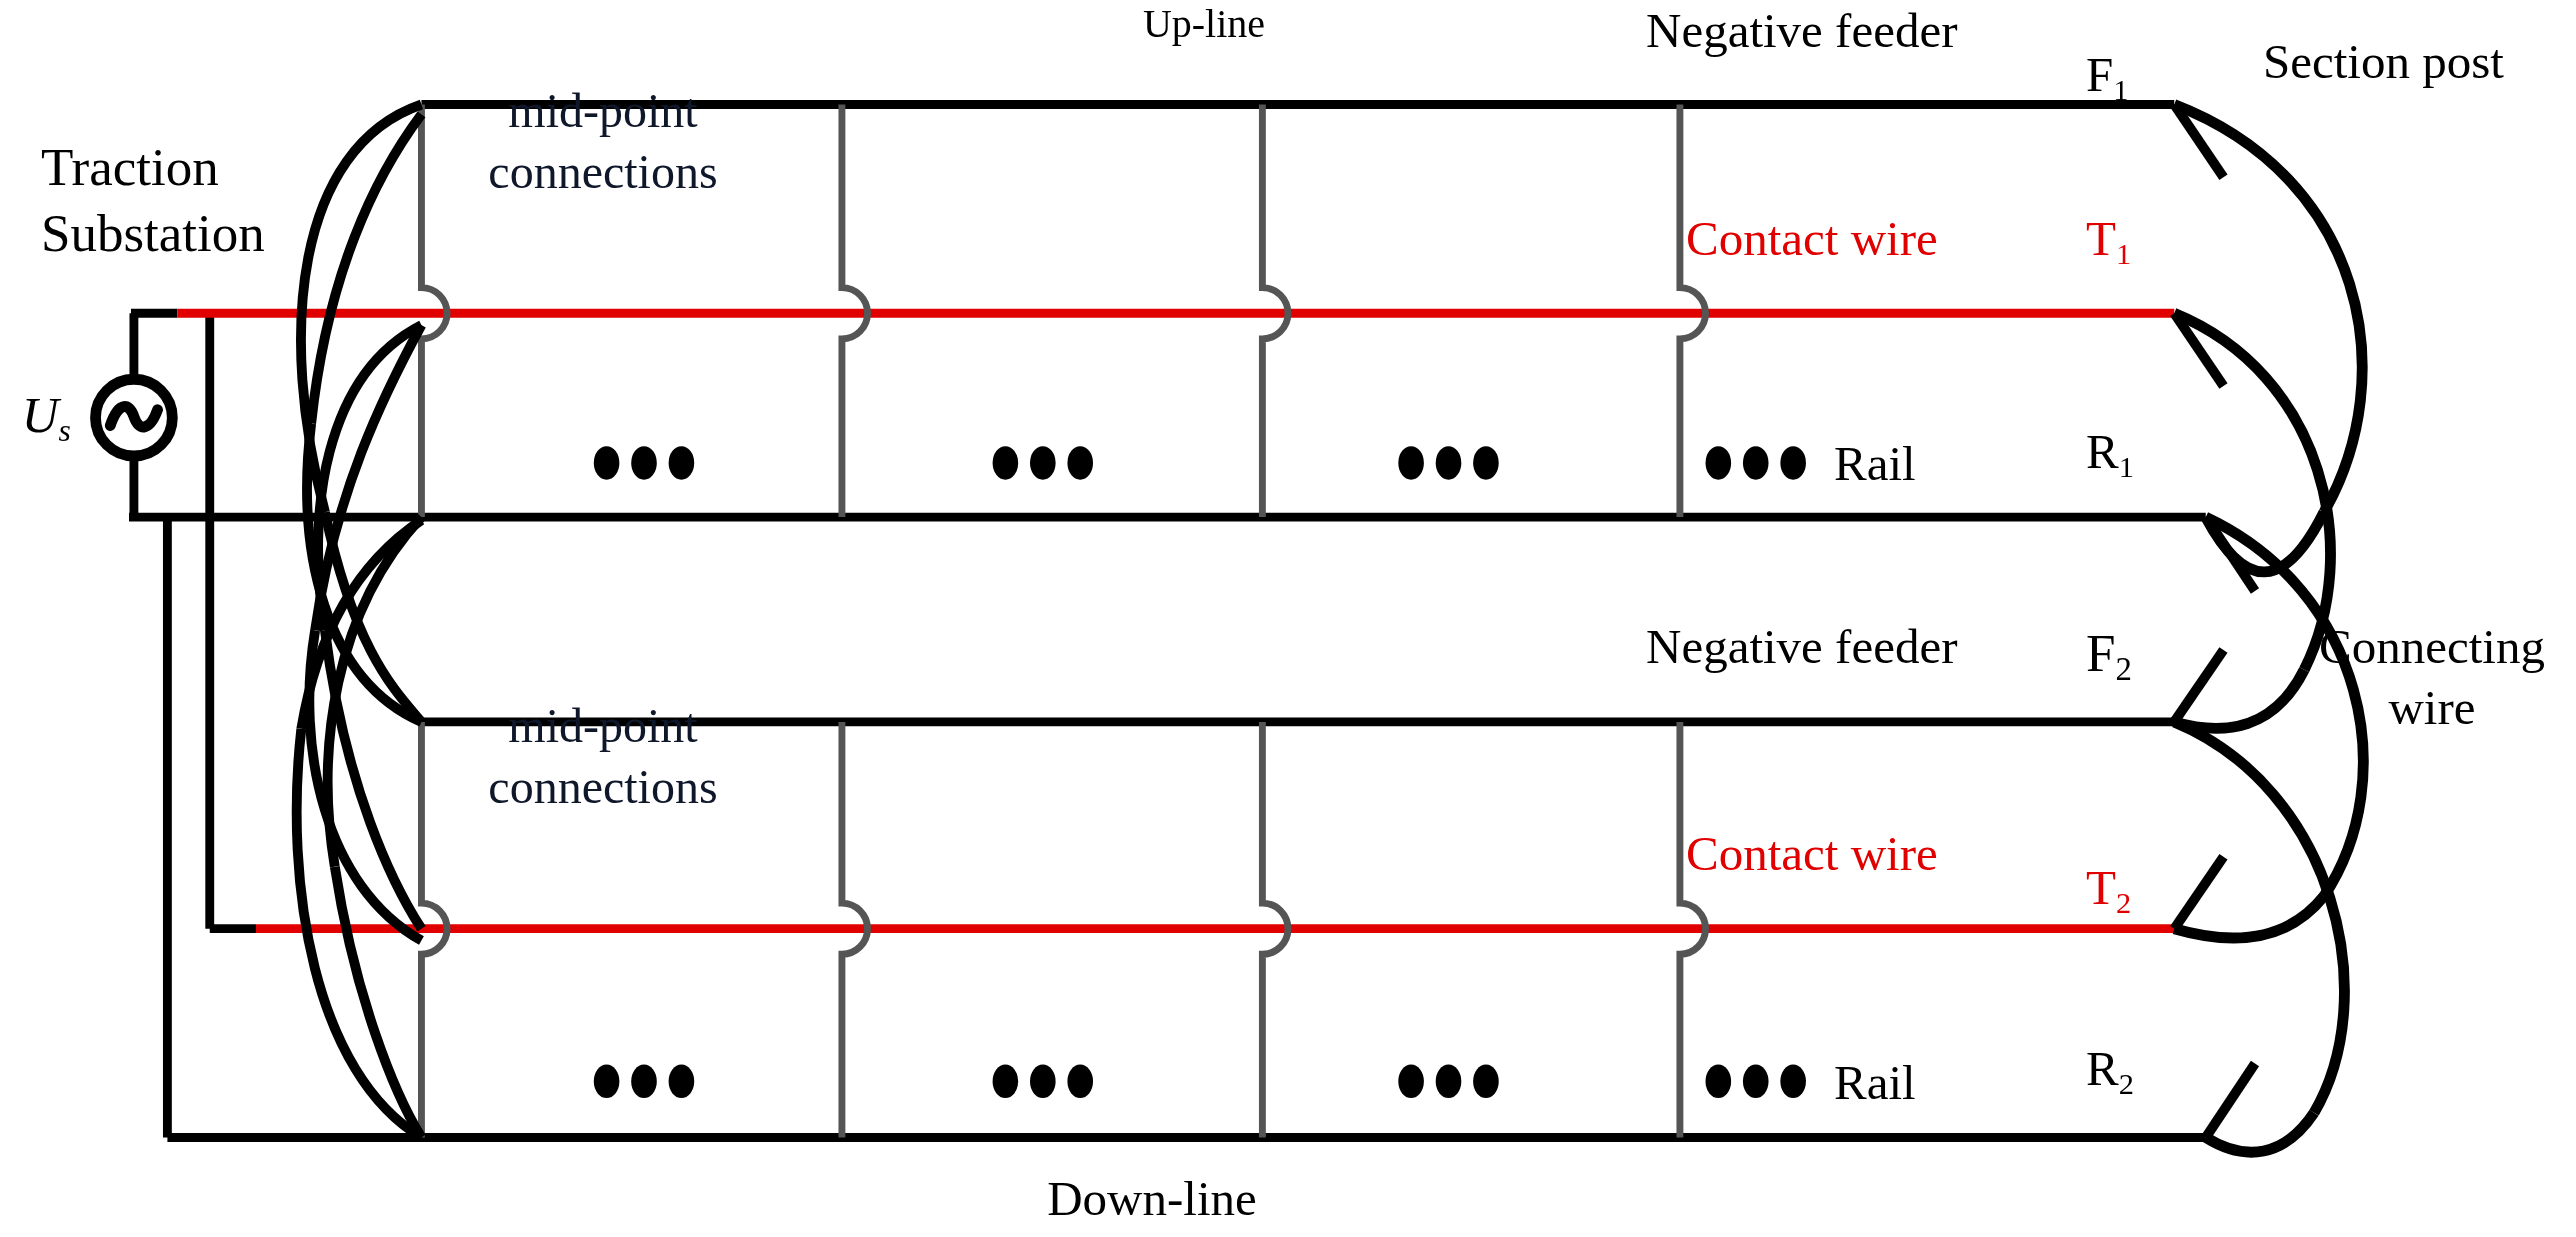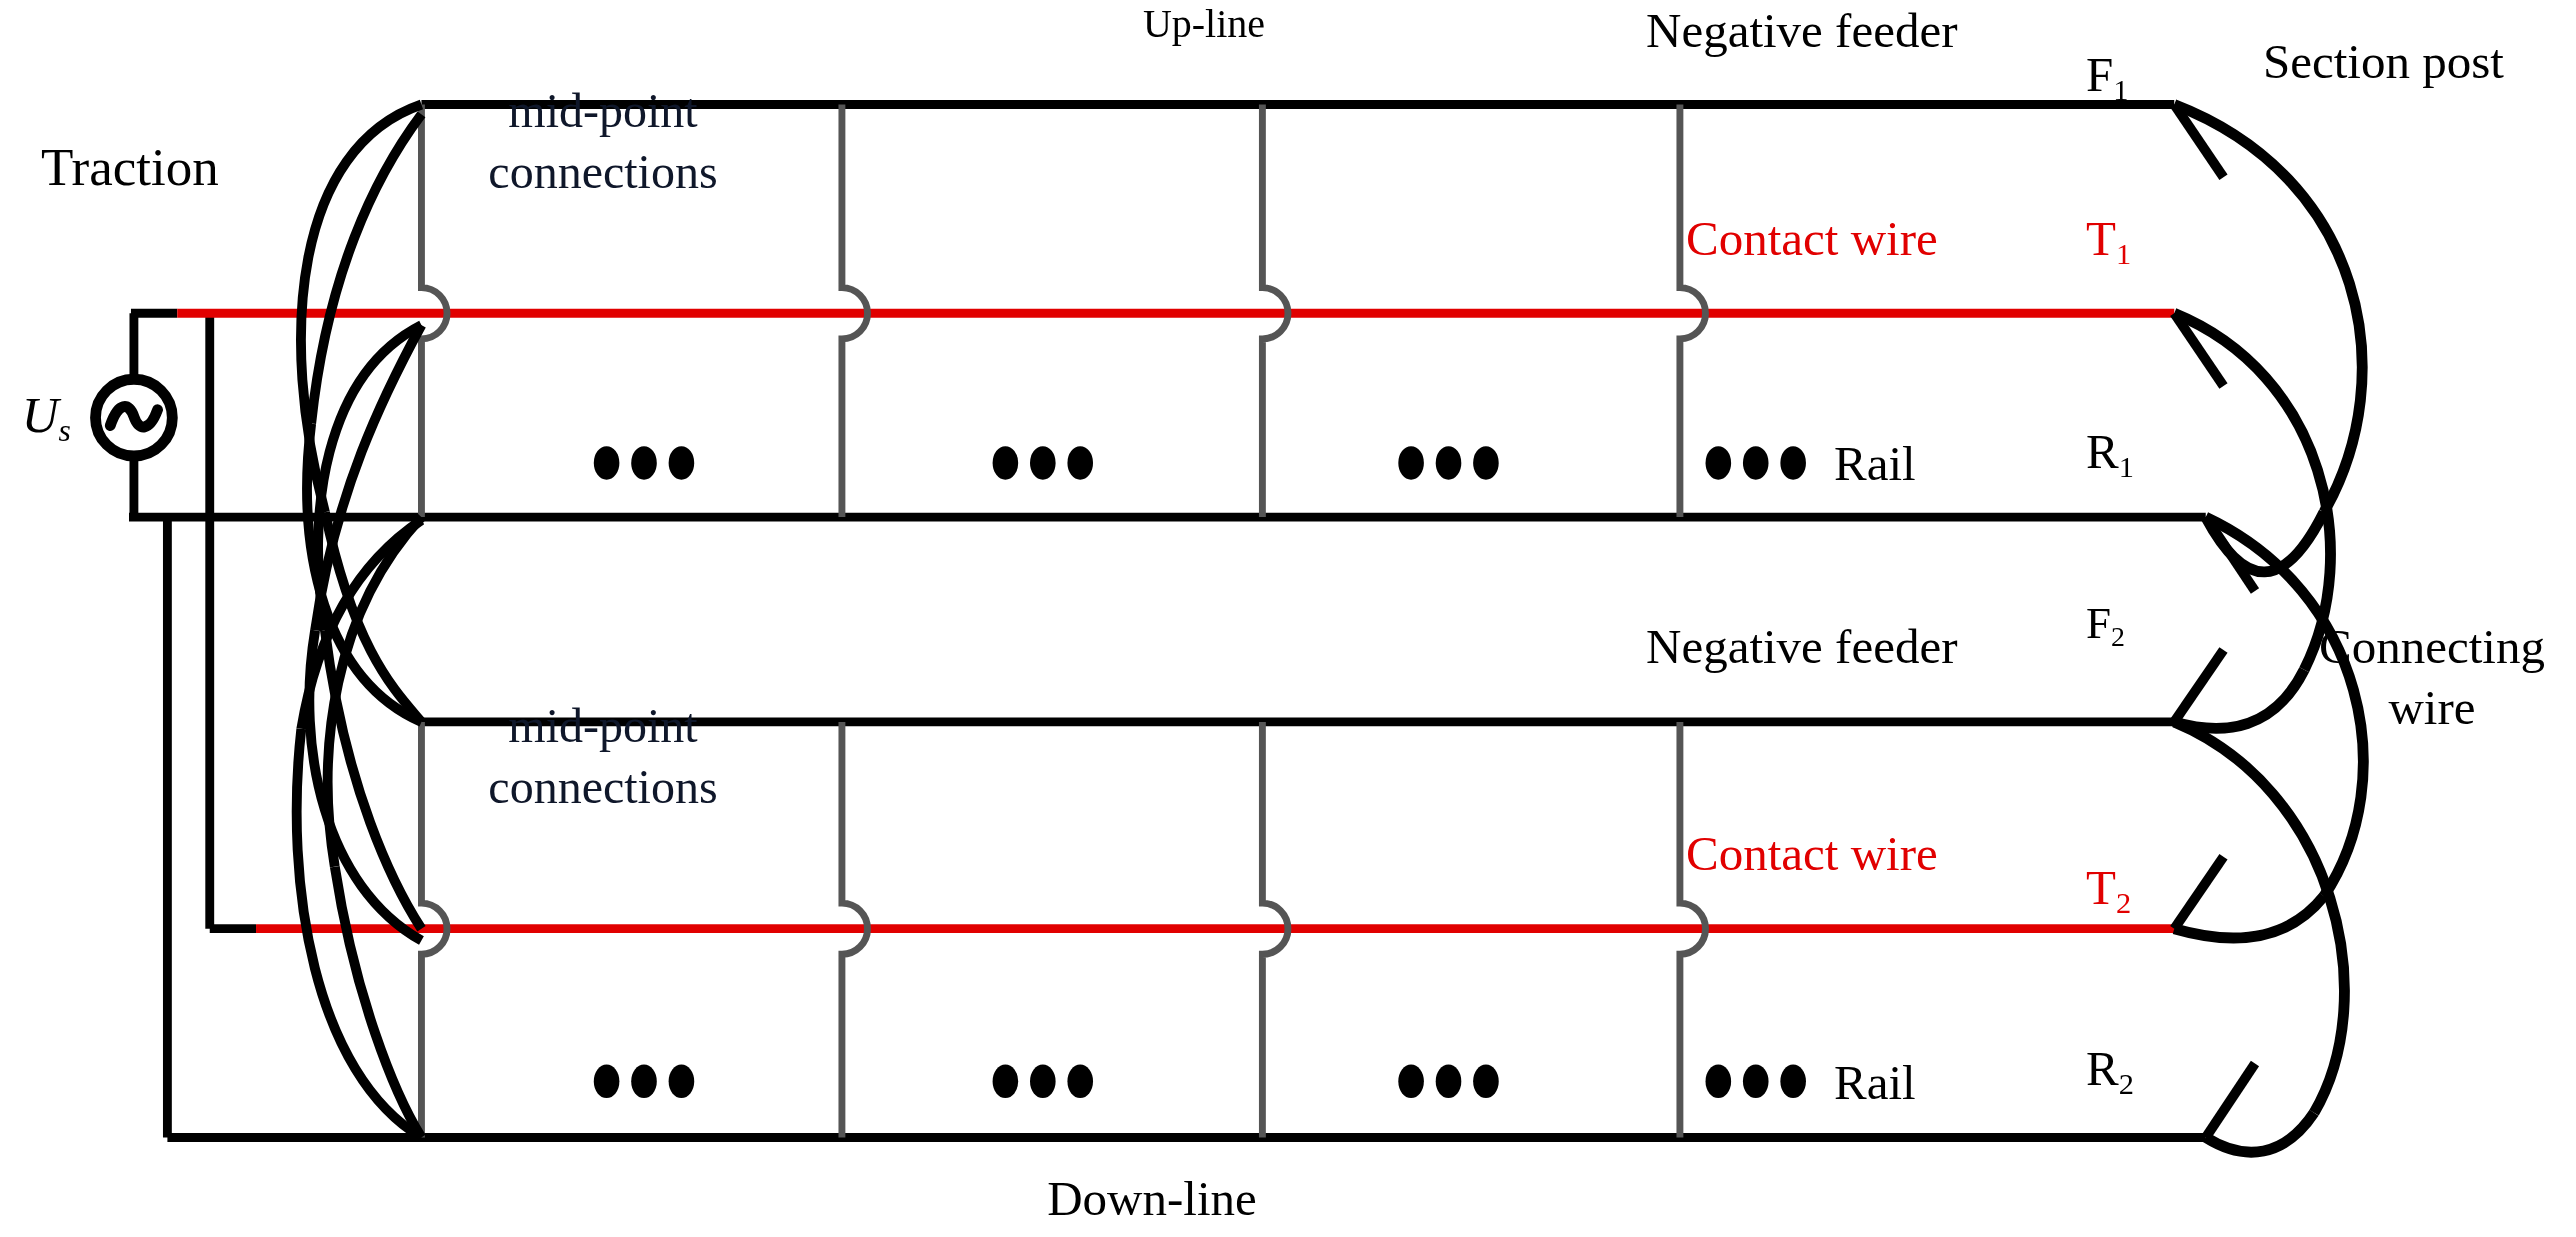--- a/index.html
+++ b/index.html
@@ -153,20 +153,21 @@
     <ellipse cx="1509" cy="1098" rx="13" ry="17"></ellipse>
 
     <ellipse cx="1745" cy="1098" rx="13" ry="17"></ellipse>
     <ellipse cx="1783" cy="1098" rx="13" ry="17"></ellipse>
     <ellipse cx="1821" cy="1098" rx="13" ry="17"></ellipse>
   </g>
 
 </svg>
 
 <div class="lbl" style="left:41px;top:138px;font-size:53px;">Traction</div>
+<div class="lbl" style="left:41px;top:204px;font-size:53px;">Substation</div>
 
 <div class="lbl ital" style="left:21.7px;top:387px;font-size:51px;"><span>U</span><span class="subi">s</span></div>
 
 <div class="lbl ctr" style="left:1204px;top:2px;font-size:40px;">Up-line</div>
 
 <div class="lbl ctr" style="left:1152px;top:1172px;font-size:49px;">Down-line</div>
 
 <div class="lbl" style="left:1646px;top:3.9px;font-size:49px;">Negative feeder</div>
 <div class="lbl" style="left:2086px;top:3.9px;font-size:49px;margin-top:44px;"><span>F</span><span class="sub">1</span></div>
 
@@ -175,21 +176,21 @@
 <div class="lbl ctr gray" style="left:603px;top:84px;font-size:48px;">mid-point</div>
 <div class="lbl ctr gray" style="left:603px;top:145px;font-size:48px;">connections</div>
 
 <div class="lbl red" style="left:1686px;top:212px;font-size:49px;">Contact wire</div>
 <div class="lbl red" style="left:2086px;top:212px;font-size:49px;"><span>T</span><span class="sub">1</span></div>
 
 <div class="lbl" style="left:1834px;top:437px;font-size:49px;">Rail</div>
 <div class="lbl" style="left:2086px;top:425px;font-size:49px;"><span>R</span><span class="sub">1</span></div>
 
 <div class="lbl" style="left:1646px;top:620px;font-size:49px;">Negative feeder</div>
-<div class="lbl" style="left:2086px;top:598px;font-size:45px;"><span>F</span><span class="sub">2</span></div>
+<div class="lbl" style="left:2086px;top:624px;font-size:53px;"><span>F</span><span class="sub">2</span></div>
 
 <div class="lbl ctr" style="left:2432px;top:620px;font-size:49px;">Connecting</div>
 <div class="lbl ctr" style="left:2432px;top:681px;font-size:49px;">wire</div>
 
 <div class="lbl ctr gray" style="left:603px;top:699px;font-size:48px;">mid-point</div>
 <div class="lbl ctr gray" style="left:603px;top:760px;font-size:48px;">connections</div>
 
 <div class="lbl red" style="left:1686px;top:827px;font-size:49px;">Contact wire</div>
 <div class="lbl red" style="left:2086px;top:861px;font-size:49px;"><span>T</span><span class="sub">2</span></div>
 

